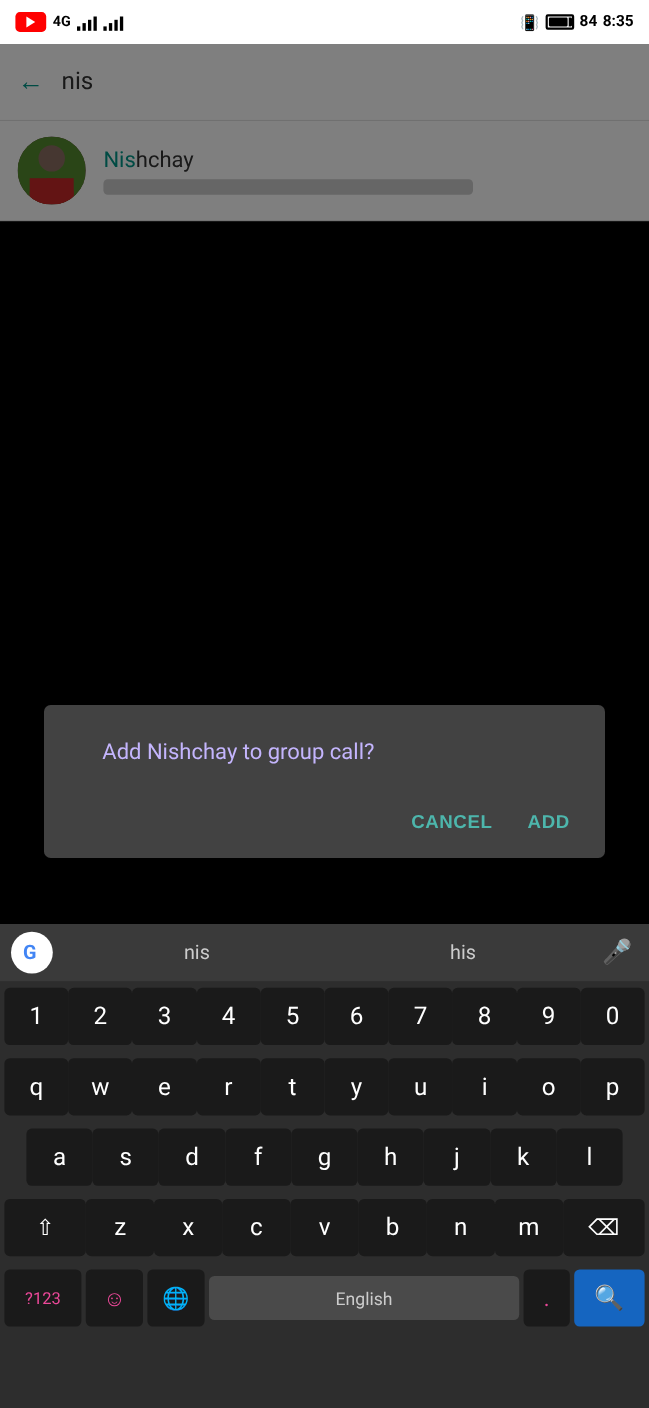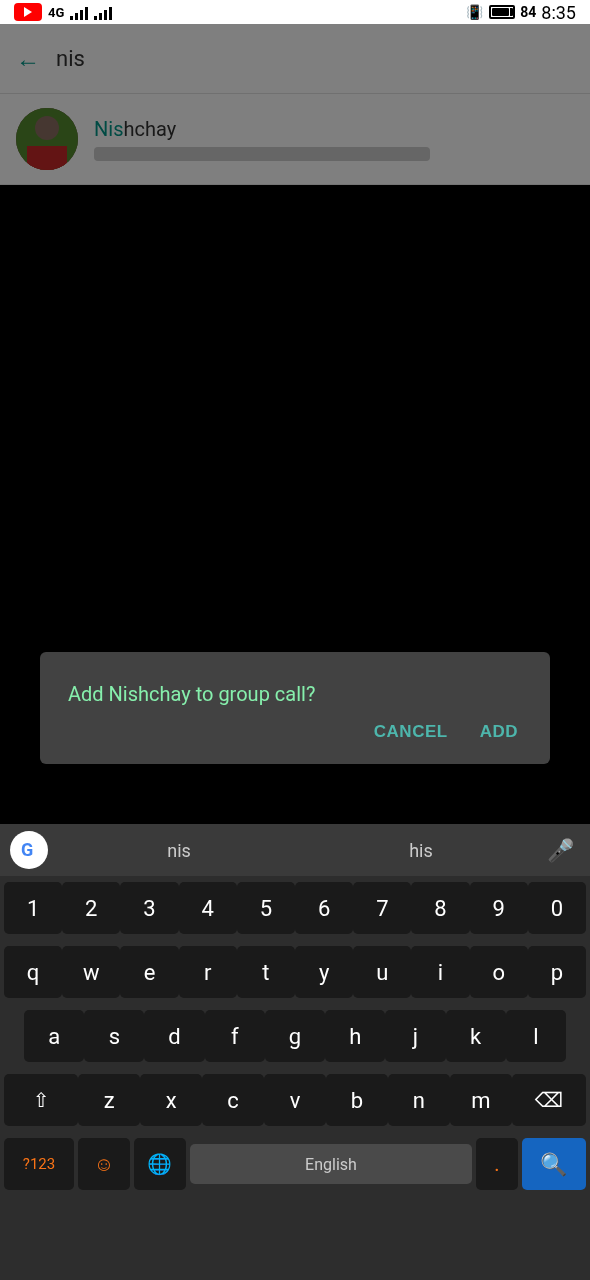--- a/index.html
+++ b/index.html
@@ -7,21 +7,21 @@
       width: 590px;
       height: 1280px;
       background: #000;
       font-family: 'Roboto', Arial, sans-serif;
       overflow: hidden;
     }
 
     
     .status-bar {
       width: 100%;
-      height: 24px;
+      height: 40px;
       background: #fff;
       display: flex;
       align-items: center;
       justify-content: space-between;
       padding: 0 14px;
     }
     .status-left {
       display: flex;
       align-items: center;
       gap: 6px;
@@ -180,28 +180,29 @@
       bottom: 60px;
       left: 40px;
       right: 40px;
       background: #424242;
       border-radius: 6px;
       padding: 28px 28px 16px 28px;
       z-index: 20;
     }
     .dialog-message {
       font-size: 20px;
-      color: #86efac;
+      color: #c4b5fd;
       line-height: 1.4;
+      margin-left: 25px;
     }
     .dialog-buttons {
       display: flex;
       justify-content: flex-end;
       gap: 24px;
-      margin-top: 8px;
+      margin-top: 35px;
     }
     .dialog-btn {
       font-size: 17px;
       font-weight: bold;
       color: #4db6ac;
       background: none;
       border: none;
       cursor: pointer;
       text-transform: uppercase;
       letter-spacing: 0.5px;
@@ -283,21 +284,21 @@
 
     
     .kb-bottom-bar {
       display: flex;
       align-items: center;
       padding: 6px 4px;
       gap: 4px;
     }
     .kb-special-btn {
       background: #1a1a1a;
-      color: #f97316;
+      color: #ec4899;
       font-size: 15px;
       height: 52px;
       border-radius: 5px;
       display: flex;
       align-items: center;
       justify-content: center;
       cursor: pointer;
     }
     .kb-space-btn {
       flex: 1;
@@ -344,21 +345,21 @@
       <span style="height:13px;"></span>
     </div>
   </div>
   <div class="status-right">
     <span style="font-size:14px;">📳</span>
     <div class="battery-body">
       <div class="battery-fill" style="width:18px;"></div>
       <div class="battery-tip"></div>
     </div>
     <span style="font-size:14px;">84</span>
-    <span style="font-size:18px;font-weight:normal;">8:35</span>
+    <span style="font-size:14px;font-weight:bold;">8:35</span>
   </div>
 </div>
 
 <div class="top-section">
 
   <div class="search-bar">
     <span class="back-arrow">←</span>
     <span class="search-text">nis</span>
   </div>
 

